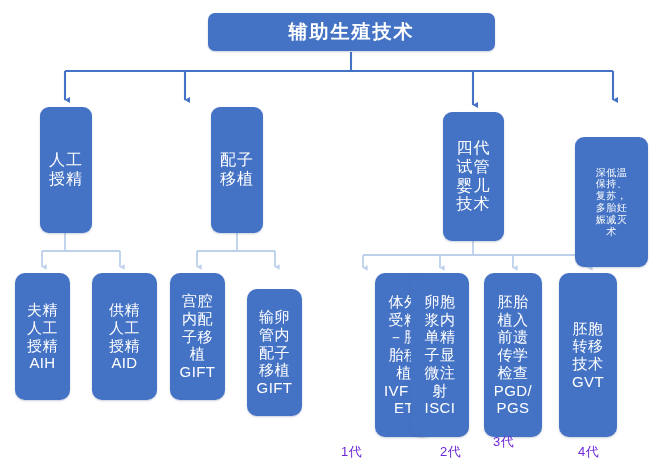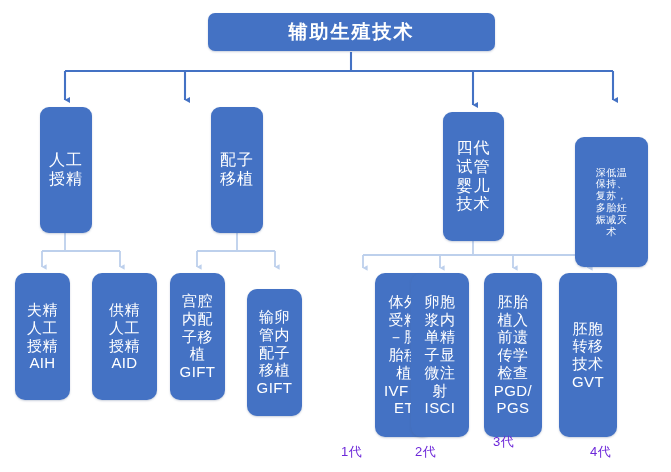--- a/index.html
+++ b/index.html
@@ -214,17 +214,17 @@
   </div>
 
   <div class="node leaf" style="left:559px; top:273px; width:58px; height:164px;">
     <span class="txt">胚胞
 转移
 技术
 GVT</span>
   </div>
 
   <div class="gen-label" style="left:341px; top:443px;">1代</div>
-  <div class="gen-label" style="left:415px; top:443px;">2代</div>
+  <div class="gen-label" style="left:440px; top:443px;">2代</div>
   <div class="gen-label" style="left:493px; top:433px;">3代</div>
-  <div class="gen-label" style="left:578px; top:443px;margin-left:12px;">4代</div>
+  <div class="gen-label" style="left:578px; top:443px;">4代</div>
 
 </div>
 
 </body></html>

